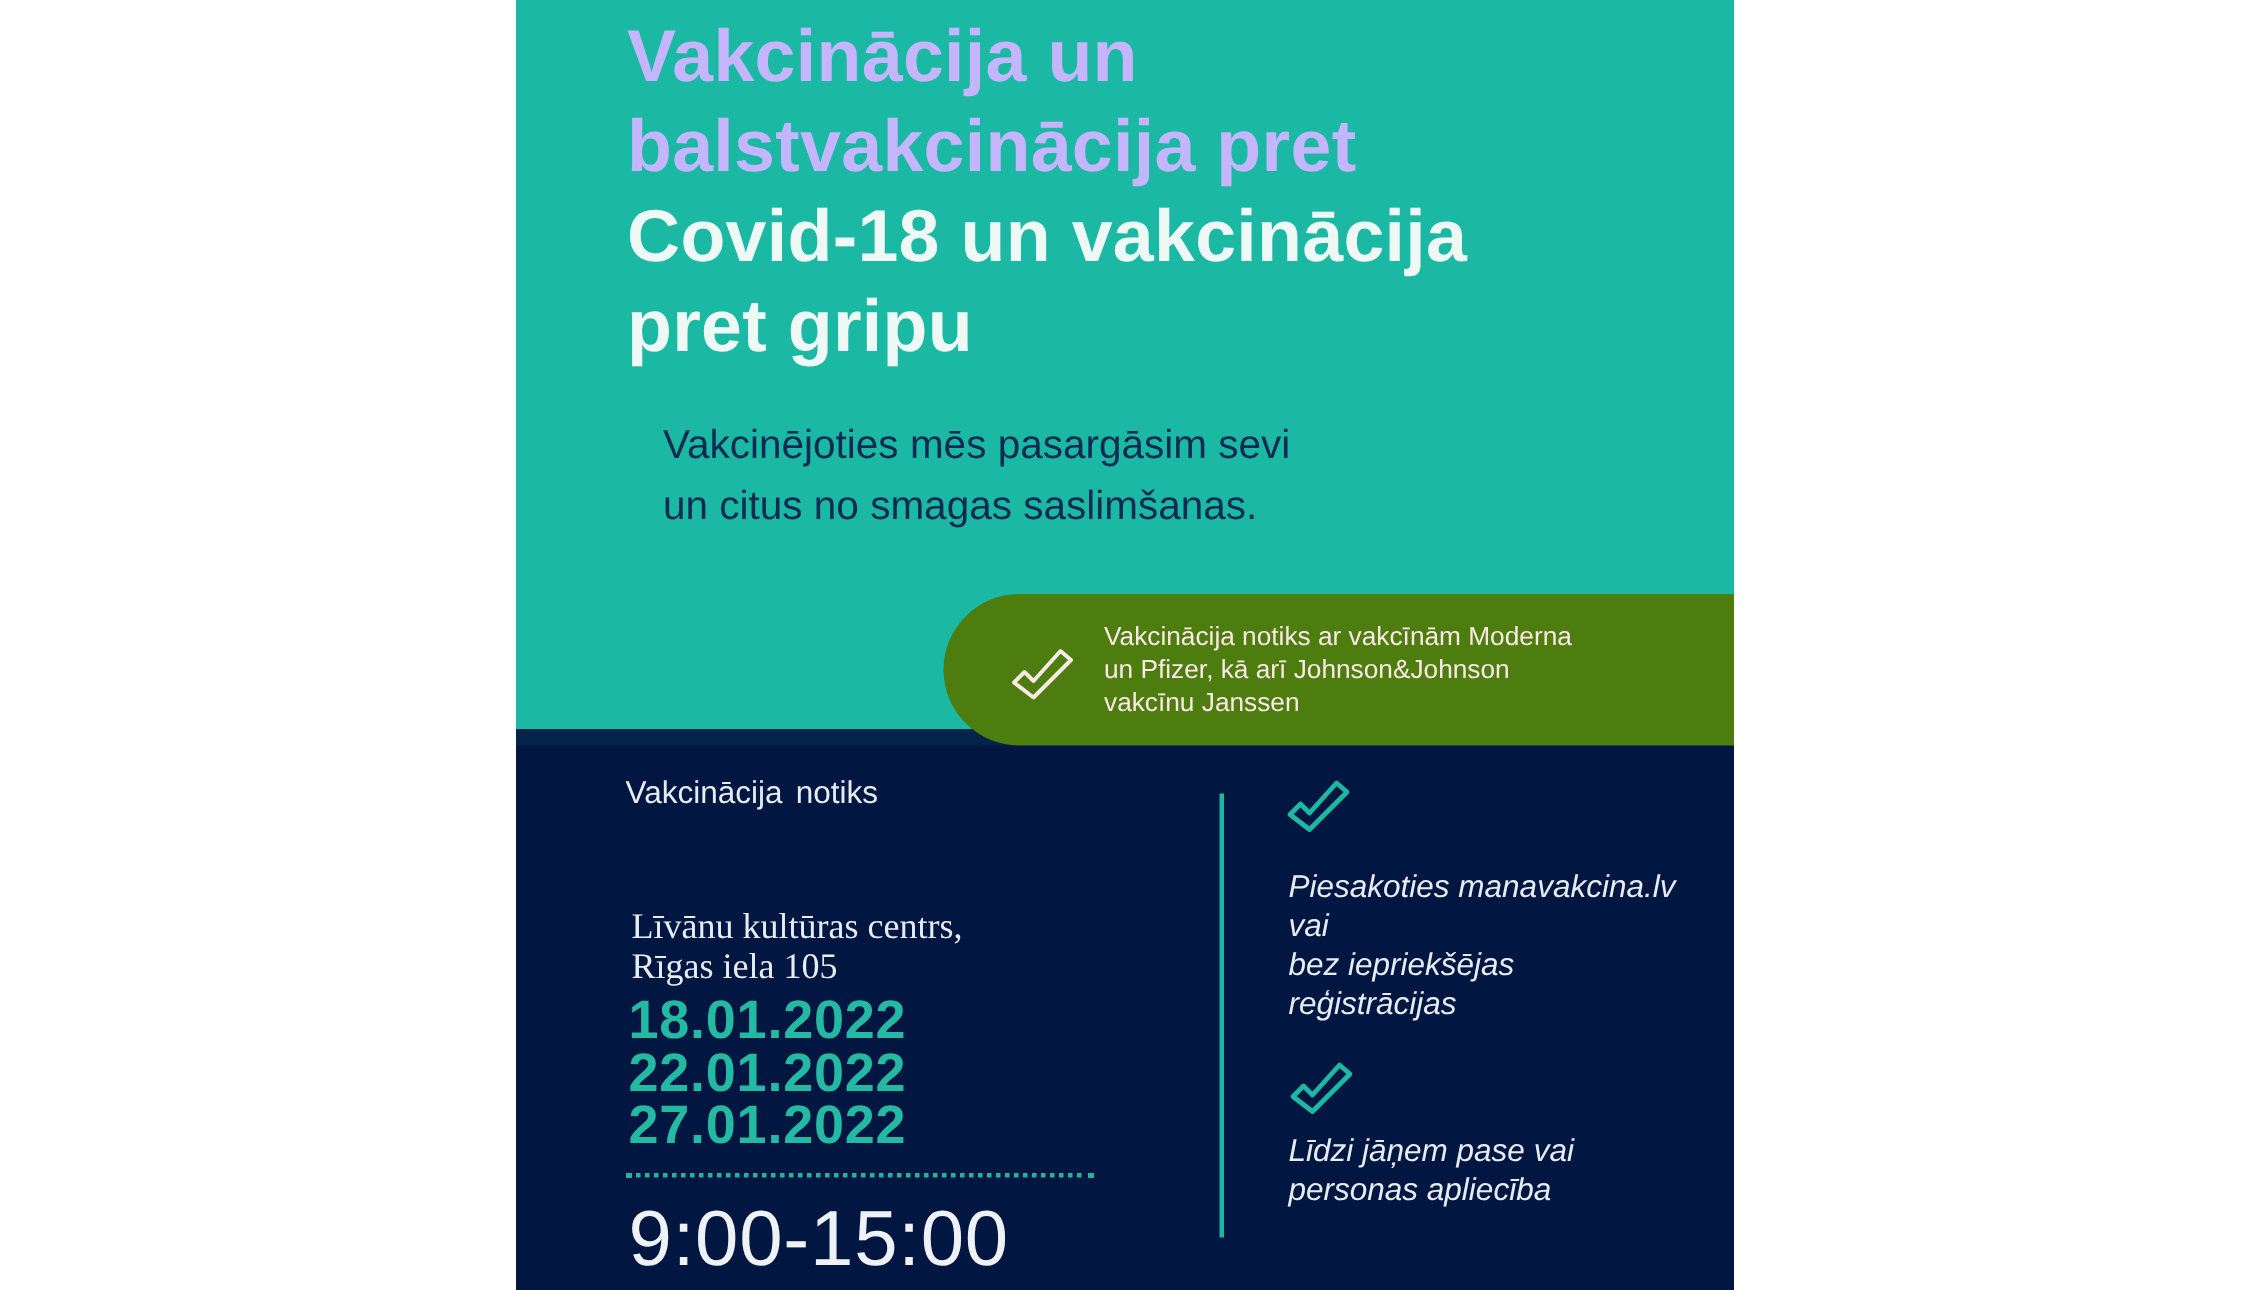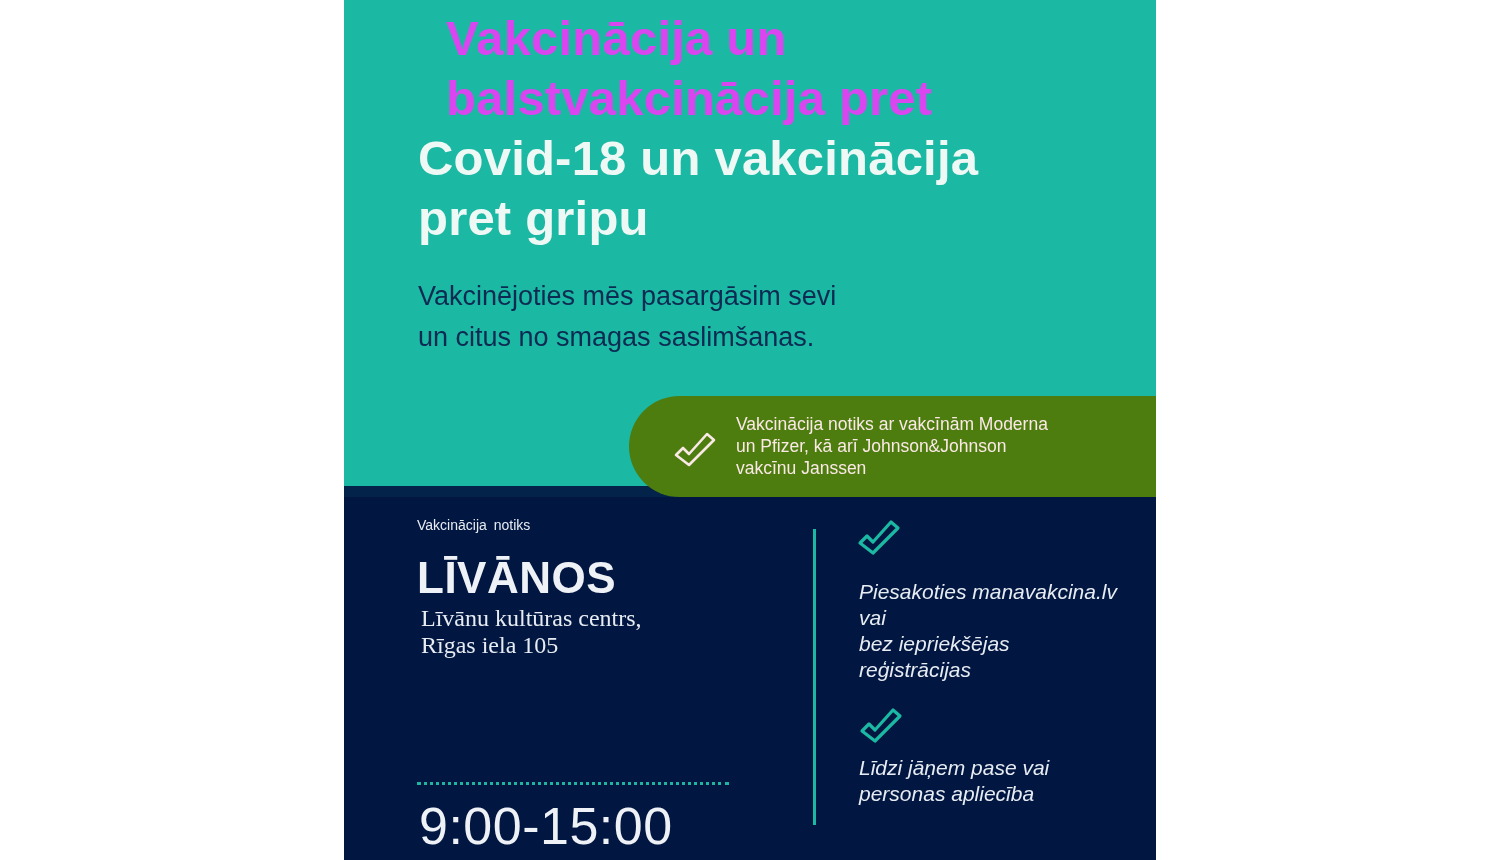--- a/index.html
+++ b/index.html
@@ -37,33 +37,33 @@
     .title {
       position: absolute;
       left: 74px;
       top: 8px;
       margin: 0;
       font-weight: bold;
       font-size: 49px;
       line-height: 60px;
       letter-spacing: 0.2px;
     }
-    .title .dark { color: #d946ef; display: block; margin-left: 28px; }
+    .title .dark { color: #c4b5fd; display: block; }
     .title .light { color: #eef8f4; display: block; }
     .subtitle {
       position: absolute;
       left: 74px;
       top: 276px;
       margin: 0;
       font-size: 27px;
       line-height: 41px;
       color: #0d2b52;
       width: 520px;
     }
-    .subtitle span { display: block; white-space: nowrap; }
+    .subtitle span { display: block; white-space: nowrap; margin-left: 24px; }
 
     .pill {
       position: absolute;
       left: 285px;
       top: 396px;
       width: 560px;
       height: 101px;
       background: #4d7c0f;
       border-radius: 51px 0 0 51px;
     }
@@ -82,21 +82,21 @@
       line-height: 22px;
       color: #fbe9e6;
       white-space: nowrap;
     }
     .pill-text span { display: block; }
 
     .place-heading {
       position: absolute;
       left: 73px;
       top: 517px;
-      font-size: 14px;
+      font-size: 21px;
       color: #e7ecf2;
       white-space: nowrap;
       word-spacing: 3px;
     }
     .place-name {
       position: absolute;
       left: 73px;
       top: 551px;
       font-size: 44px;
       font-weight: bold;
@@ -196,24 +196,28 @@
       <path d="M3 30 L10 23 L16 29 L34 9 L41 15 L16 40 Z" fill="none" stroke="#fbe9e6" stroke-width="2.6" stroke-linejoin="round"></path>
     </svg>
     <div class="pill-text">
       <span>Vakcinācija notiks ar vakcīnām Moderna</span>
       <span>un Pfizer, kā arī Johnson&amp;Johnson</span>
       <span>vakcīnu Janssen</span>
     </div>
   </div>
 
   <div class="place-heading">Vakcinācija notiks</div>
-  <div class="place-name">LĪVĀNOS</div>
   <div class="address">
     <span>Līvānu kultūras centrs,</span>
     <span>Rīgas iela 105</span>
+  </div>
+  <div class="dates">
+    <span>18.01.2022</span>
+    <span>22.01.2022</span>
+    <span>27.01.2022</span>
   </div>
   <div class="dotted"></div>
   <div class="time">9:00-15:00</div>
 
   <div class="divider"></div>
 
   <svg class="check-icon check-1" viewBox="0 0 46 42">
     <path d="M3 27 L10 20 L16 26 L34 6 L41 12 L16 37 Z" fill="none" stroke="#1bb8a3" stroke-width="3.2" stroke-linejoin="round"></path>
   </svg>
   <div class="info-text info-1">

